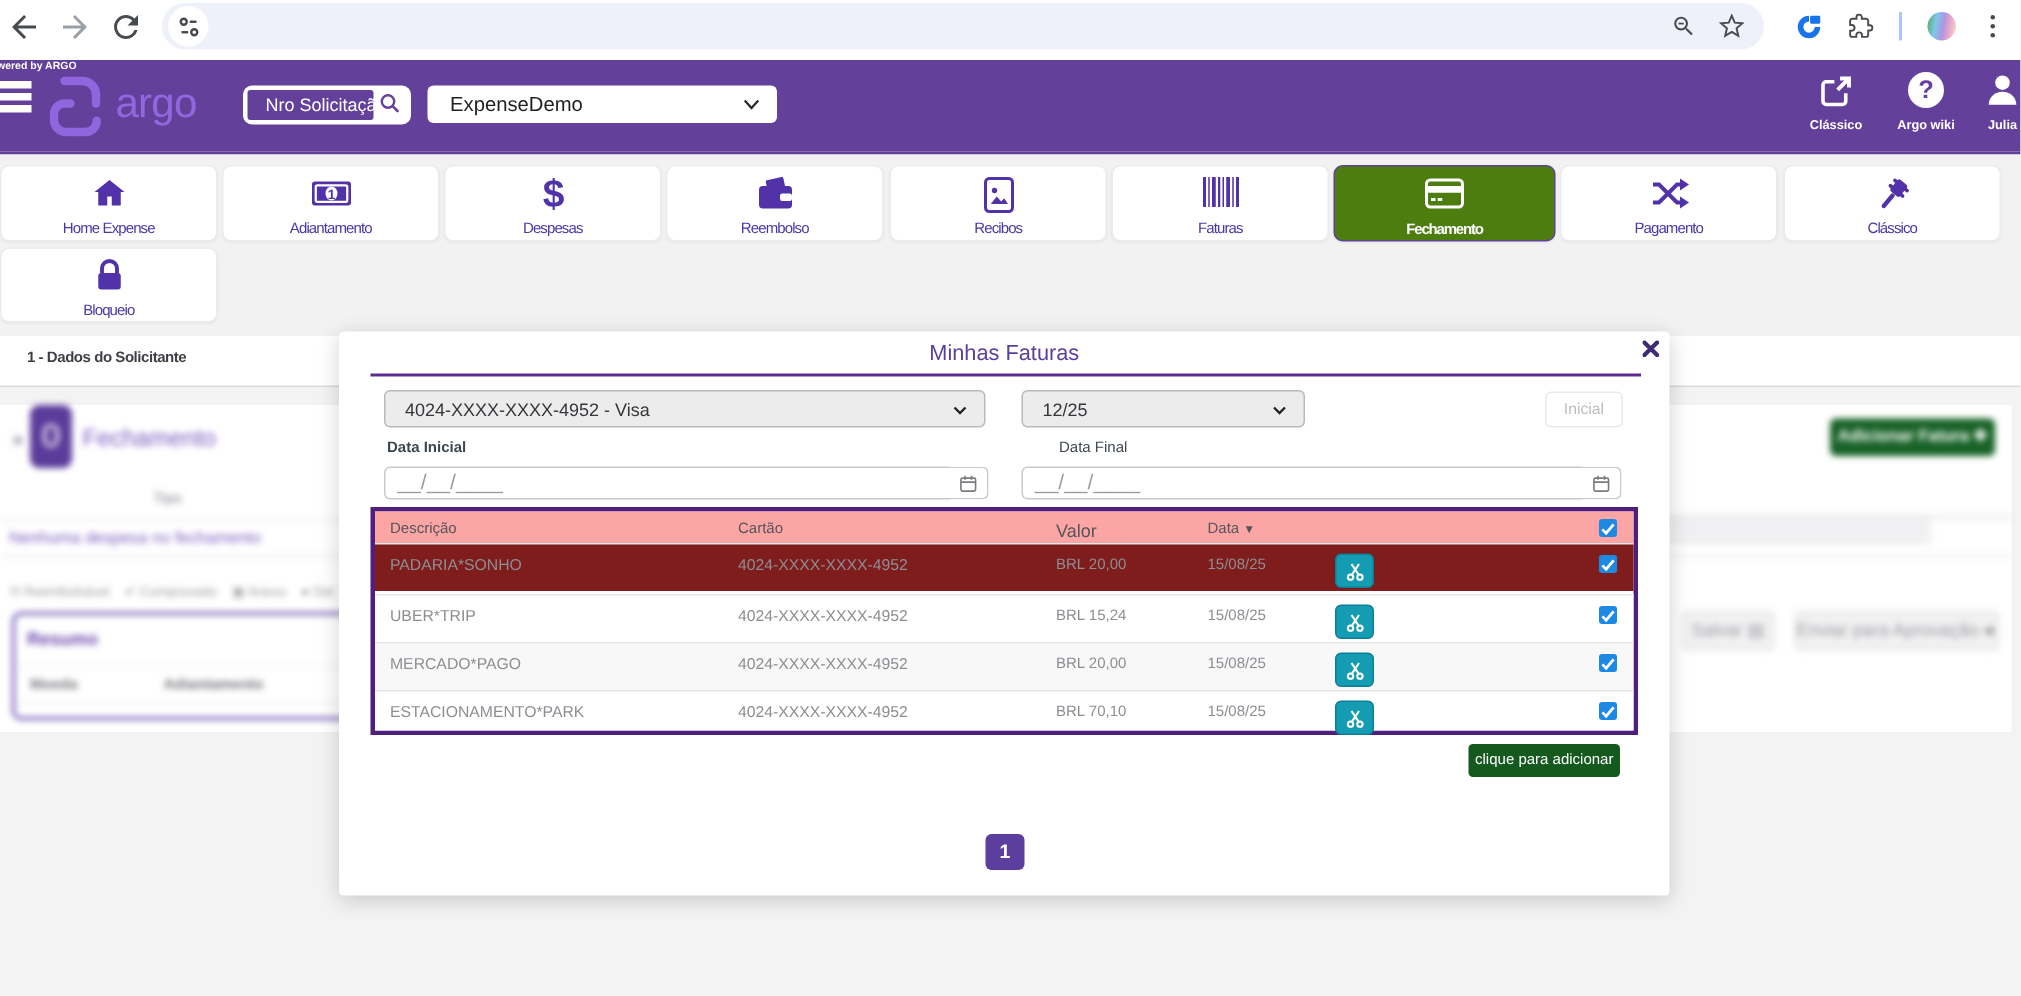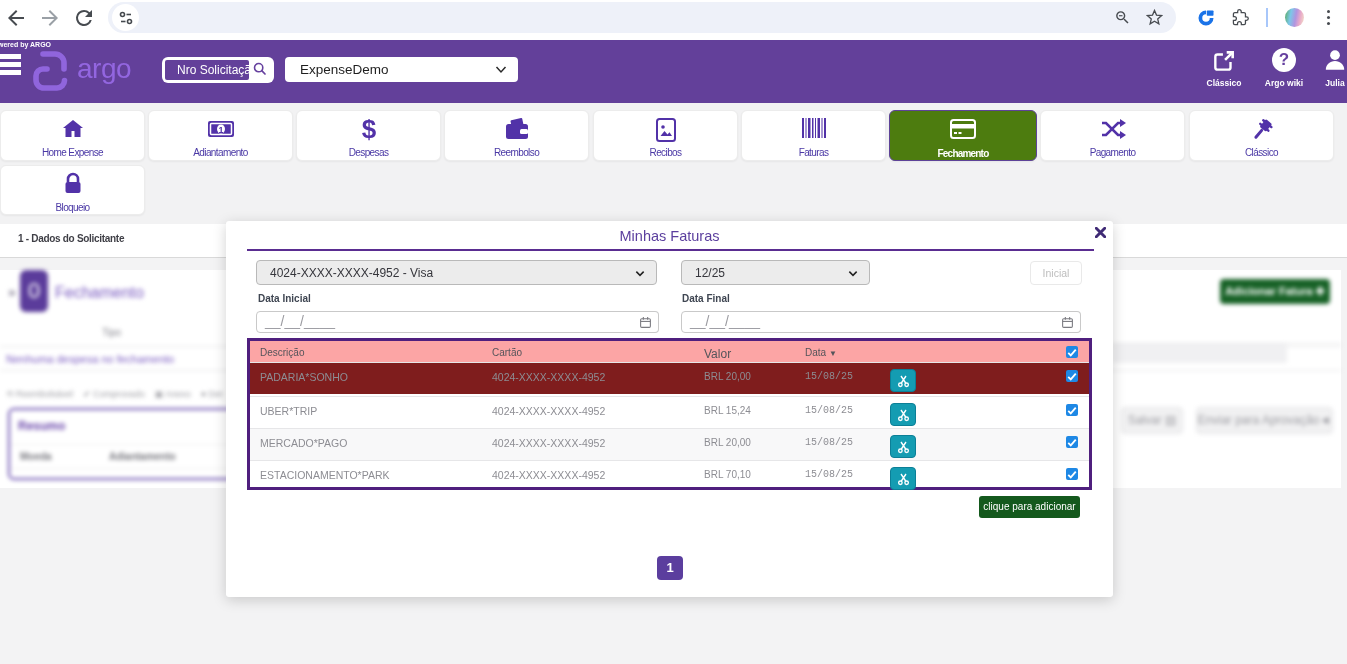--- a/index.html
+++ b/index.html
@@ -266,21 +266,21 @@
   </div>
   <div class="abs" style="left:455px;top:39px;width:189px;height:25px;background:#ececec;border:1px solid #b9b9b9;border-radius:4px;">
     <span class="abs" style="left:13px;top:5px;font-size:12px;color:#36363c;">12/25</span>
     <svg class="abs" style="right:10px;top:7px;" width="12" height="11" viewBox="0 0 24 24">
         <path d="M4 8l8 8 8-8" fill="none" stroke="#222" stroke-width="3.4"></path>
       </svg>
   </div>
   <div class="abs" style="left:804px;top:40px;width:52px;height:24px;background:#ffffff;border:1px solid #e9e9e9;border-radius:4px;text-align:center;font-size:10.5px;color:#bdbdbd;line-height:23px;">Inicial</div>
 
   <div class="abs" style="left:32px;top:72px;font-size:10px;font-weight:bold;color:#3f4652;">Data Inicial</div>
-  <div class="abs" style="left:456px;top:72px;font-size:10px;font-weight:bold;color:#3f4652;">Data Final</div>
+  <div class="abs" style="left:480px;top:72px;font-size:10px;font-weight:normal;color:#3f4652;">Data Final</div>
   <div class="abs" style="left:30px;top:90px;width:377px;height:22px;border:1px solid #c9c9c9;border-radius:4px 0 0 4px;background:#ffffff;">
     <span class="abs" style="left:8px;top:1px;font-size:14px;color:#9a9aa0;">__/__/____</span>
   </div>
   <div class="abs" style="left:406px;top:90px;width:27px;height:22px;border:1px solid #c9c9c9;border-left:none;border-radius:0 4px 4px 0;background:#ffffff;">
     <svg class="abs" style="left:7px;top:4px;" width="13" height="13" viewBox="0 0 24 24">
         <rect x="3" y="5" width="18" height="16" rx="2" fill="none" stroke="#7a7a80" stroke-width="2"></rect>
         <path d="M3 10h18" stroke="#7a7a80" stroke-width="2"></path>
         <path d="M8 2v5M16 2v5" stroke="#7a7a80" stroke-width="2"></path>
       </svg>
   </div>
@@ -294,21 +294,21 @@
         <path d="M8 2v5M16 2v5" stroke="#7a7a80" stroke-width="2"></path>
       </svg>
   </div>
 
   <div class="abs" style="left:21px;top:117px;width:845px;height:152px;border:3px solid #4f1f7e;background:#ffffff;" id="ftable">
     <style>
       .frow { position:absolute; left:0; width:839px; height:32px; border-top:1px solid #e6e6e8; }
       .frow .c1 { position:absolute; left:10px; top:8px; font-size:10.5px; color:#8d8d93; }
       .frow .c2 { position:absolute; left:242px; top:8px; font-size:10.5px; color:#8d8d93; }
       .frow .c3 { position:absolute; left:454px; top:8px; font-size:10px; color:#8d8d93; }
-      .frow .c4 { position:absolute; left:555px; top:8px; font-size:10px; color:#8d8d93;font-family:Liberation Mono, monospace; }
+      .frow .c4 { position:absolute; left:555px; top:8px; font-size:10px; color:#8d8d93; }
       .scis { position:absolute; left:640px; top:6px; width:26px; height:23px; background:#149cb2; border:1px solid #0c7f97; border-radius:4px; }
       .cbx { position:absolute; left:816px; top:7px; width:12px; height:12px; background:#1e88e5; border-radius:2px; }
       .cbx svg { position:absolute; left:1px; top:2px; }
     </style>
 
     <div class="abs" style="left:0;top:0;width:839px;height:23px;background:#fca5a5;">
       <span class="abs" style="left:10px;top:6px;font-size:10px;color:#54545a;">Descrição</span>
       <span class="abs" style="left:242px;top:6px;font-size:10px;color:#54545a;">Cartão</span>
       <span class="abs" style="left:454px;top:6px;font-size:12px;color:#54545a;">Valor</span>
       <span class="abs" style="left:555px;top:6px;font-size:10px;color:#54545a;">Data <span style="font-size:8px;">▼</span></span>

